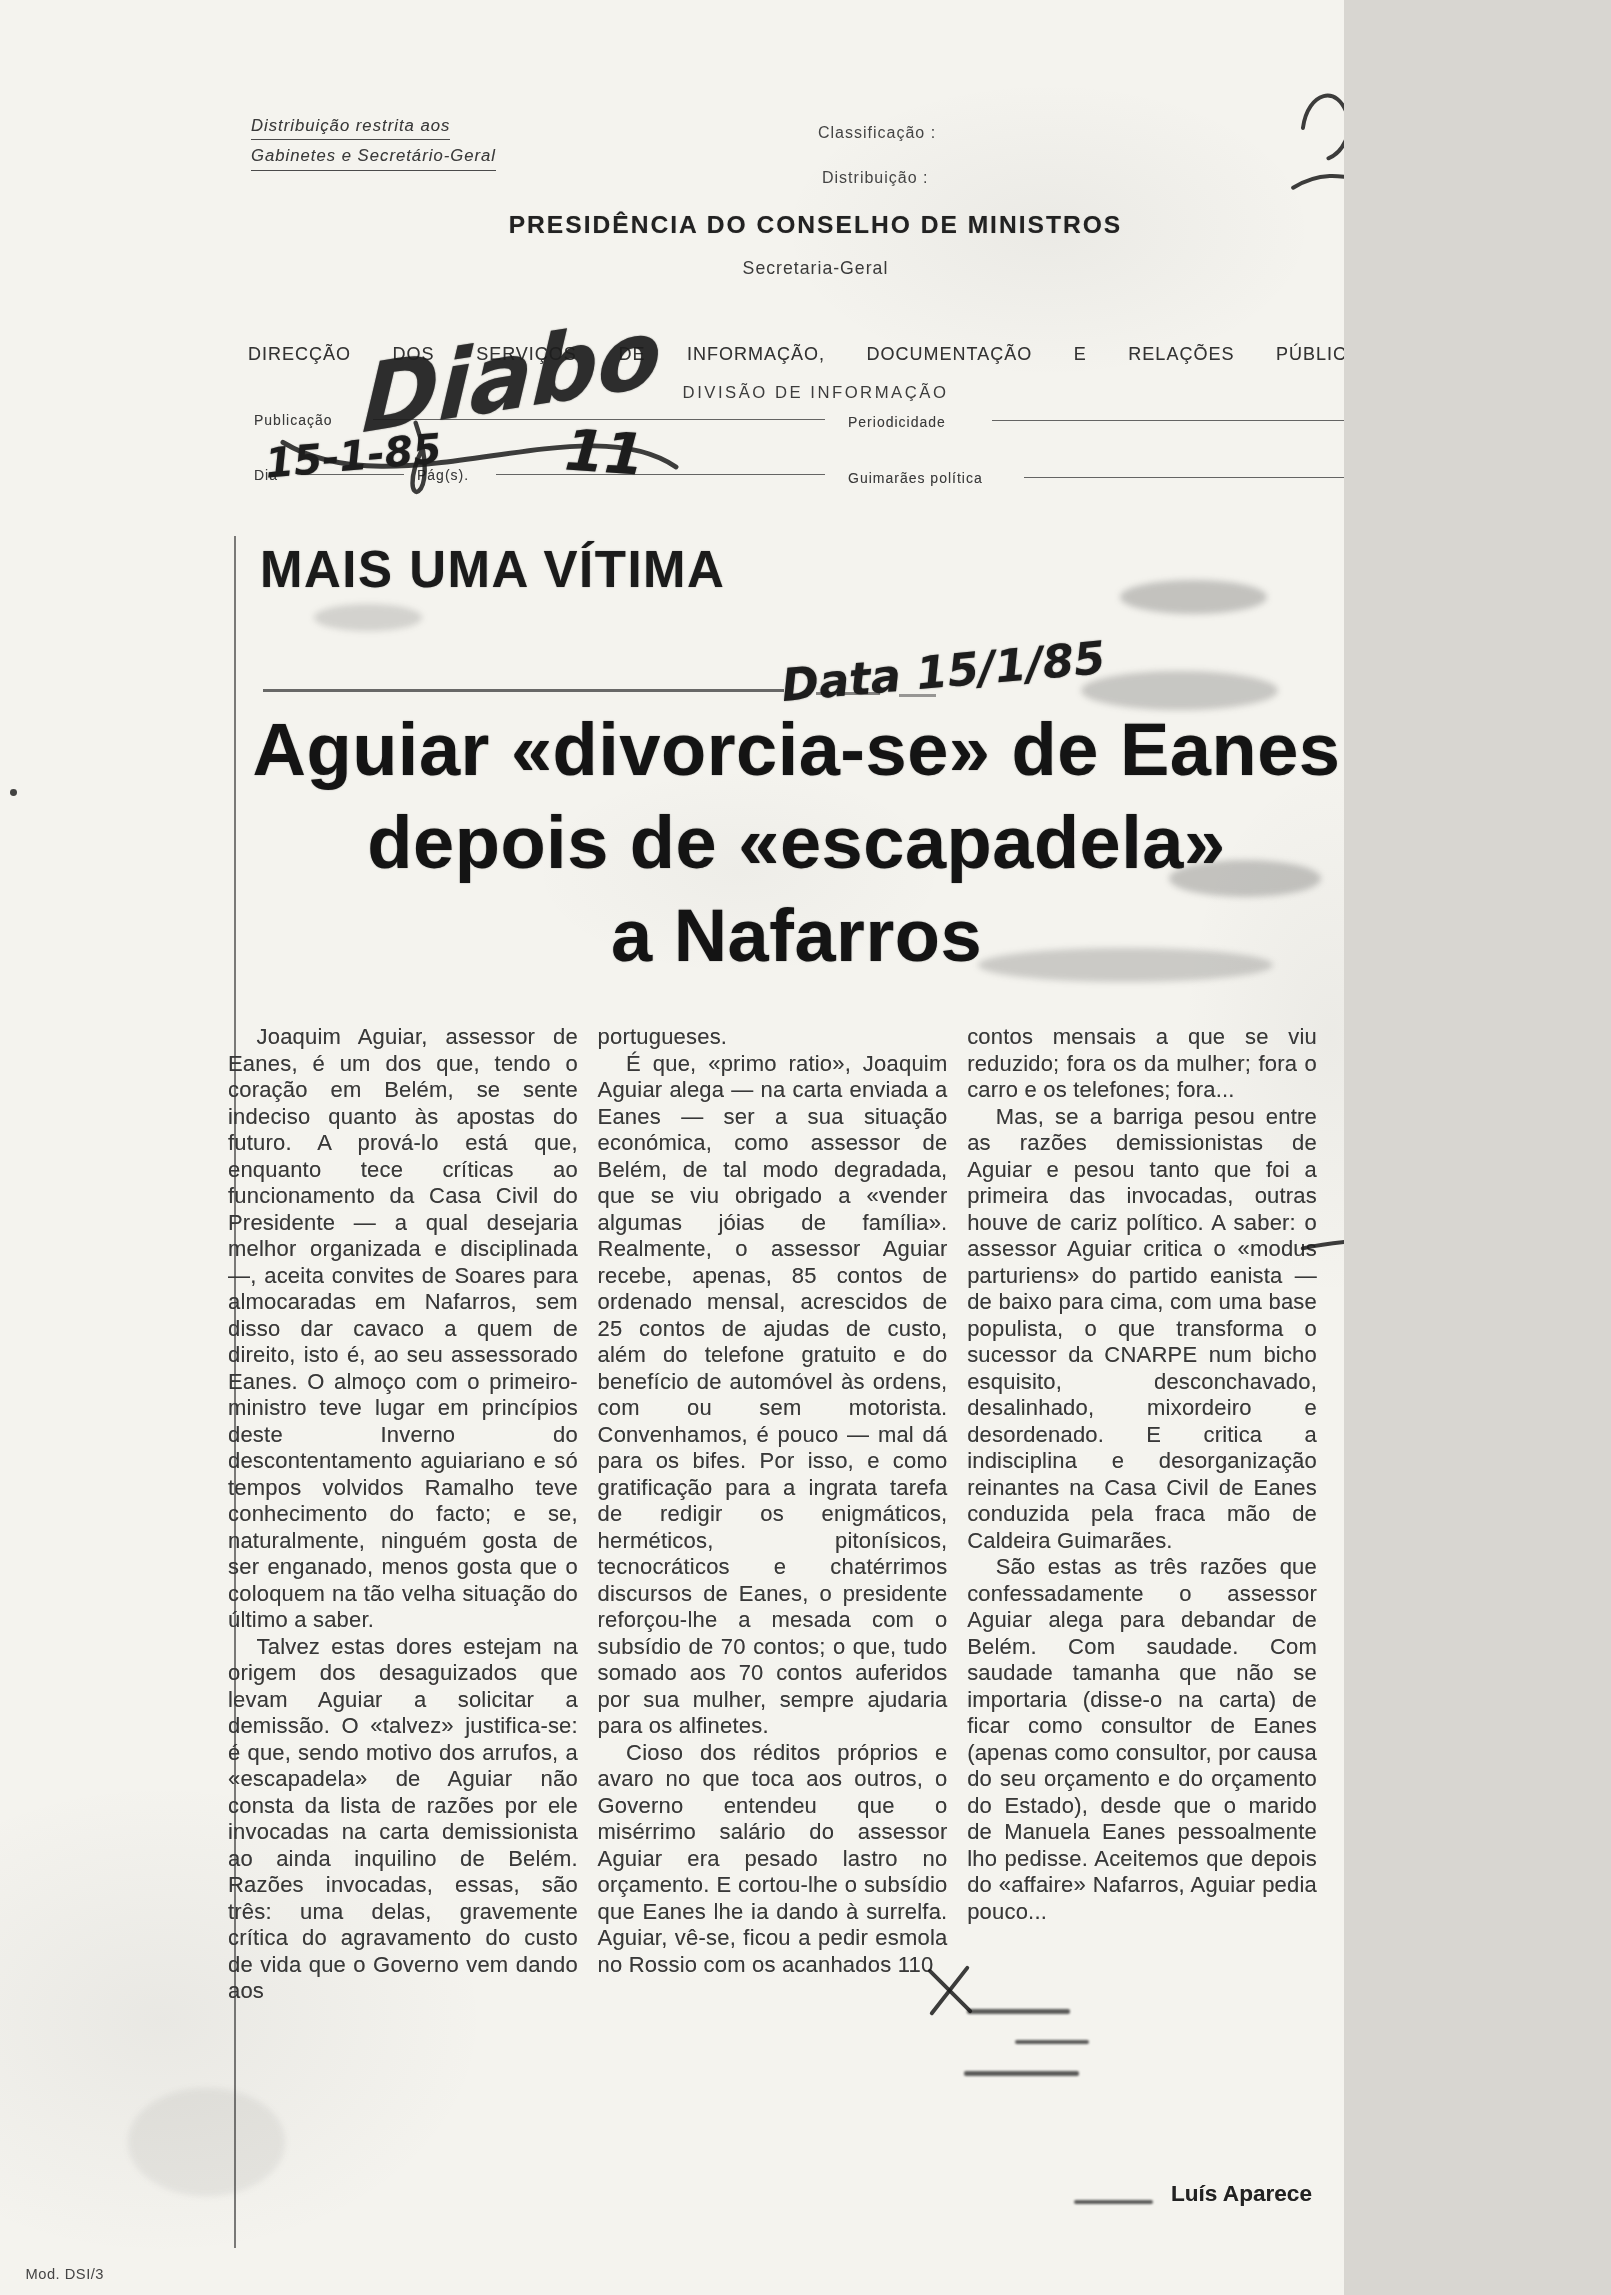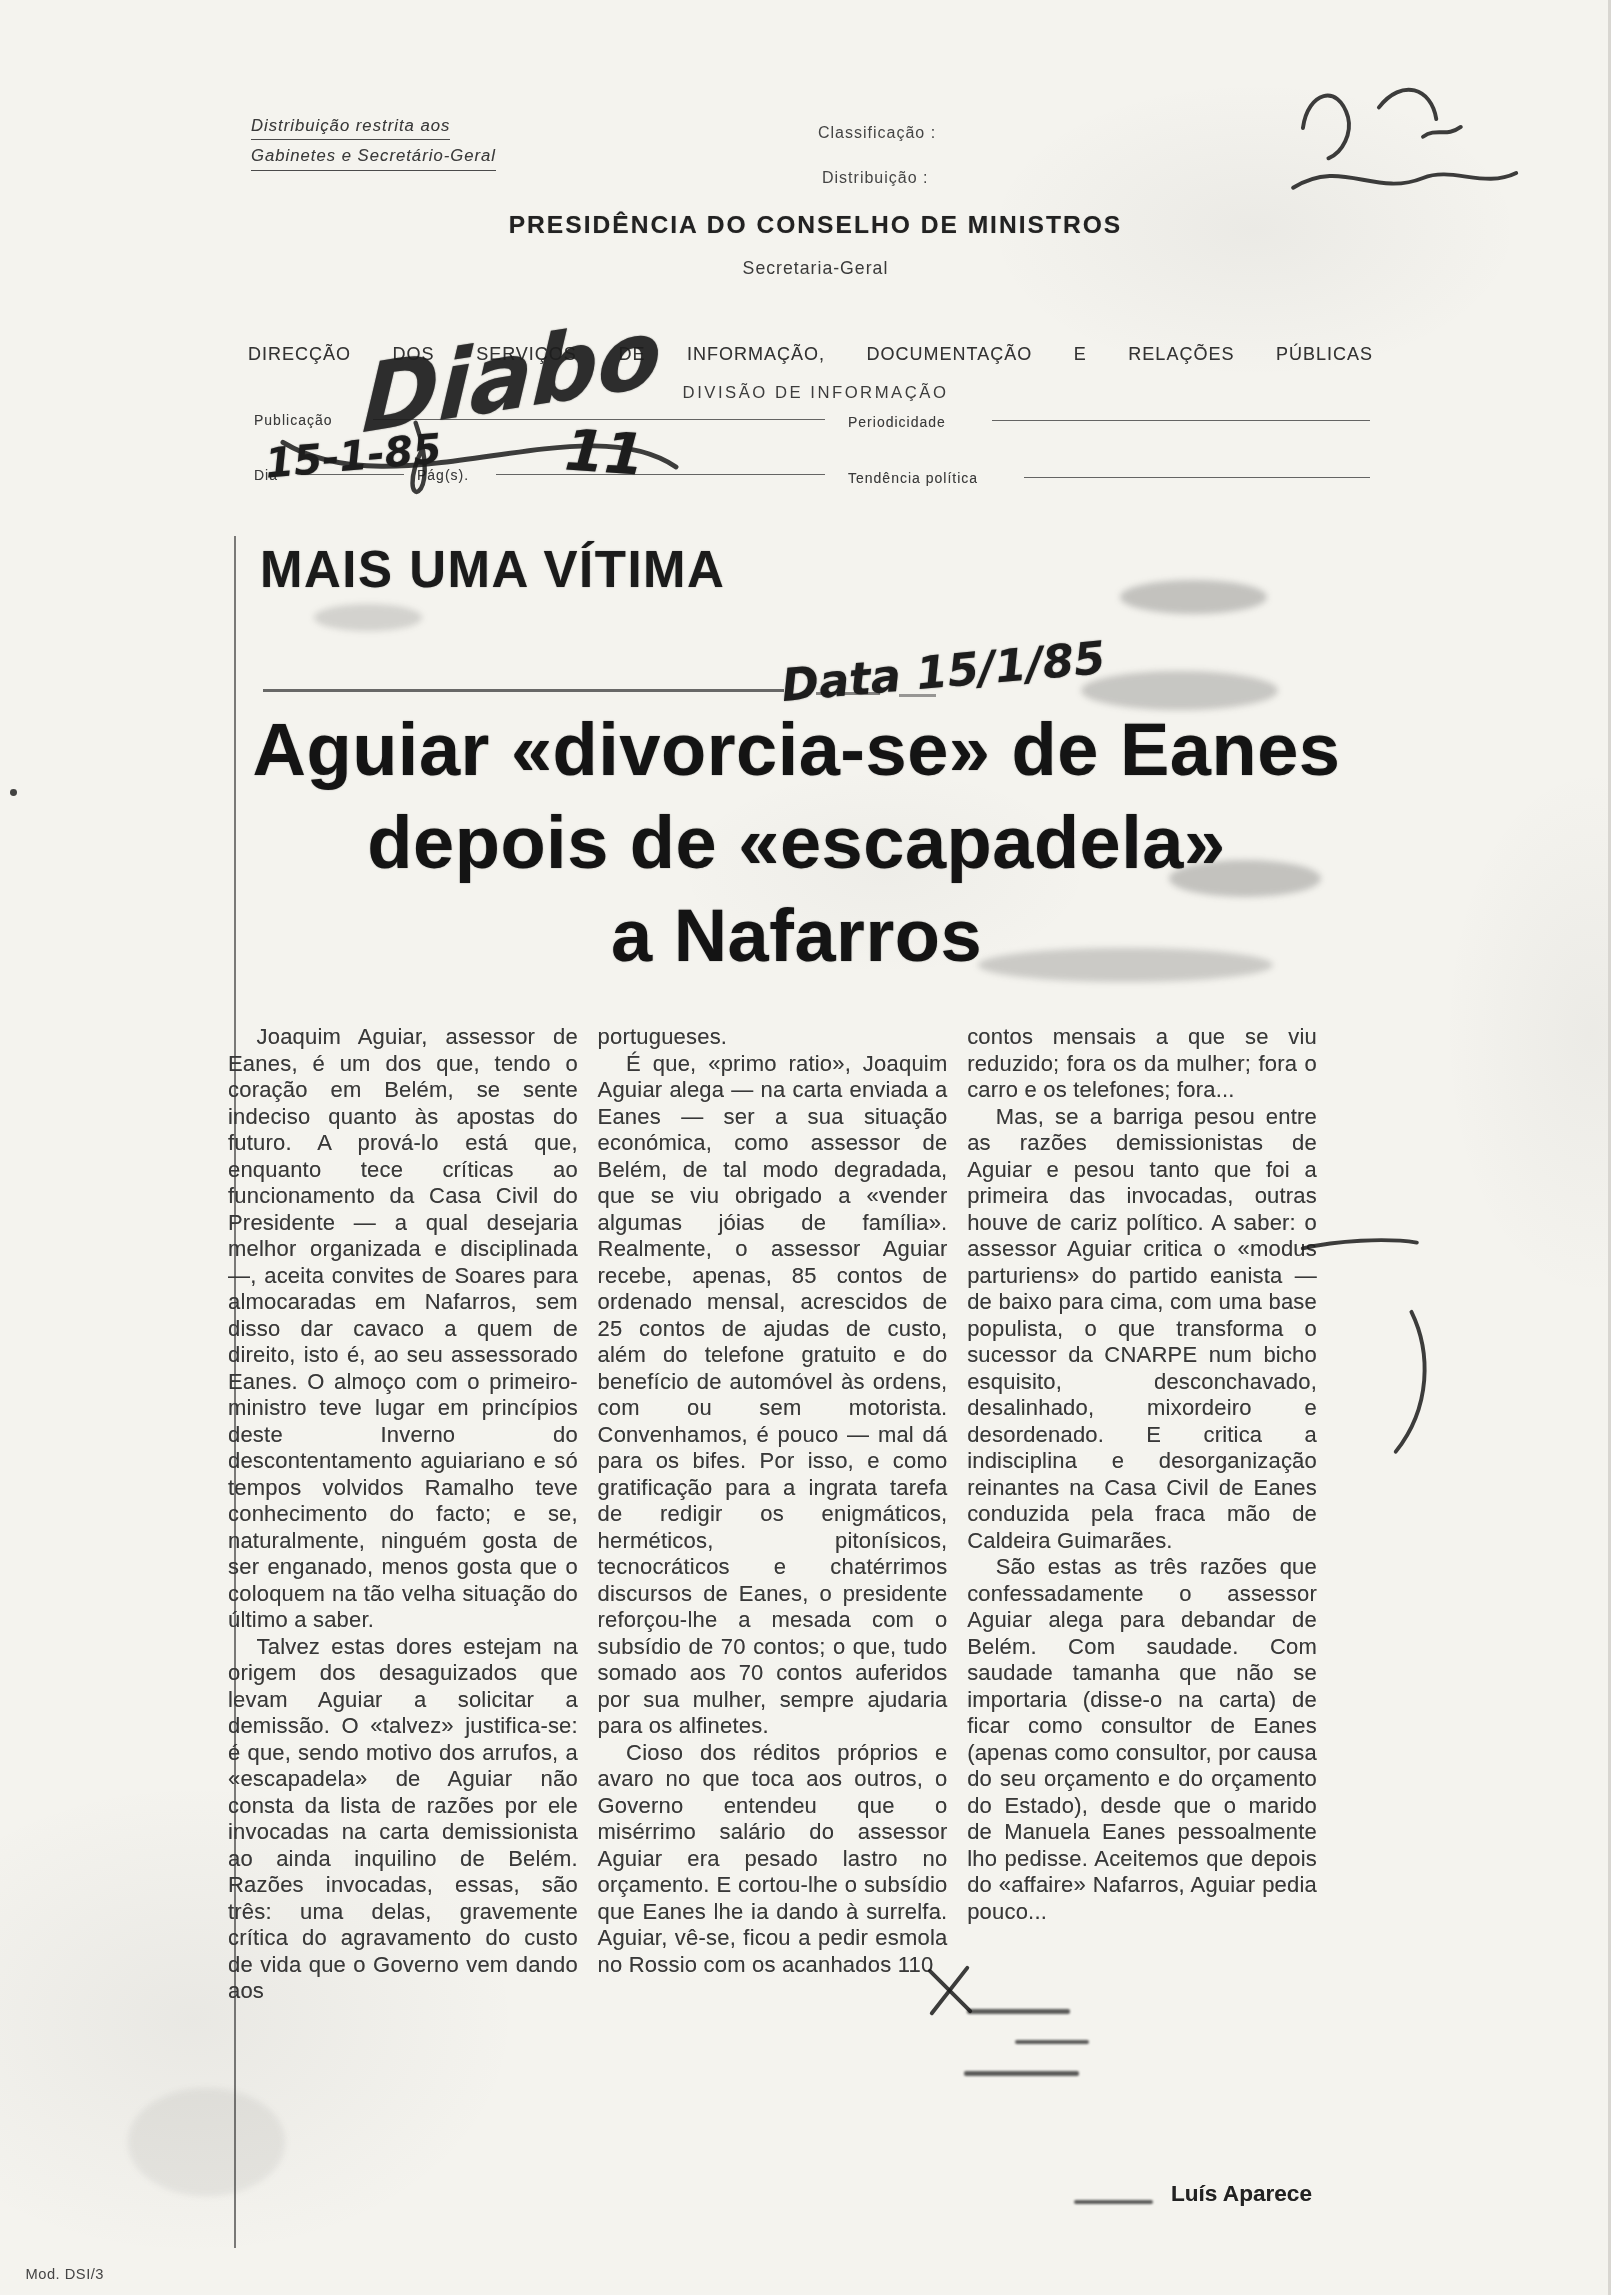--- a/index.html
+++ b/index.html
@@ -1,18 +1,18 @@
 <!DOCTYPE html>
 <html style="font-size:7.9px"><head>
 <meta charset="utf-8">
 <style>
   html,body { margin:0; padding:0; }
   body { background:#d8d6d1; }
   .page {
-    position:relative; width:1608px; height:2295px; overflow:hidden;
+    position:relative; width:1344px; height:2295px; overflow:hidden;
     background-color:#f4f3ee;
     background-image:
       radial-gradient(ellipse 442px 246px at 78% 10%, rgba(90,90,90,0.06), transparent 60%),
       radial-gradient(ellipse 540px 393px at 12% 88%, rgba(90,90,90,0.07), transparent 60%),
       radial-gradient(ellipse 344px 172px at 55% 38%, rgba(90,90,90,0.04), transparent 60%),
       radial-gradient(ellipse 246px 442px at 99% 45%, rgba(80,80,80,0.05), transparent 60%);
     font-family:"Liberation Sans", sans-serif;
     color:#2e2e2e;
   }
   .abs { position:absolute; }
@@ -81,21 +81,21 @@
 
   <div class="abs form-label" style="left:254px;top:412px;">Publicação</div>
   <div class="uline" style="left:373px;top:419px;width:452px;"></div>
   <div class="abs form-label" style="left:848px;top:414px;">Periodicidade</div>
   <div class="uline" style="left:992px;top:420px;width:378px;"></div>
 
   <div class="abs form-label" style="left:254px;top:467px;">Dia</div>
   <div class="uline" style="left:301px;top:474px;width:103px;"></div>
   <div class="abs form-label" style="left:417px;top:467px;">Pág(s).</div>
   <div class="uline" style="left:496px;top:474px;width:329px;"></div>
-  <div class="abs form-label" style="left:848px;top:470px;">Tendência política</div>
+  <div class="abs form-label" style="left:848px;top:470px;">Guimarães política</div>
   <div class="uline" style="left:1024px;top:477px;width:346px;"></div>
 
   <div class="hand" style="left:361px;top:322px;font-size:93px;transform:rotate(-9deg) skewX(-12deg);opacity:.92;">Diabo</div>
   <svg class="scribble" style="left:268px;top:408px;" width="423" height="113" viewBox="0 0 860 230">
     <path d="M30,70 C260,210 640,-10 830,120" style="stroke-width:10"></path>
     <path d="M300,30 C360,200 250,215 315,80" style="stroke-width:9"></path>
   </svg>
   <div class="hand" style="left:265px;top:432px;font-size:41px;transform:rotate(-5deg);">15-1-85</div>
   <div class="hand" style="left:565px;top:419px;font-size:57px;transform:rotate(4deg);">11</div>
 

